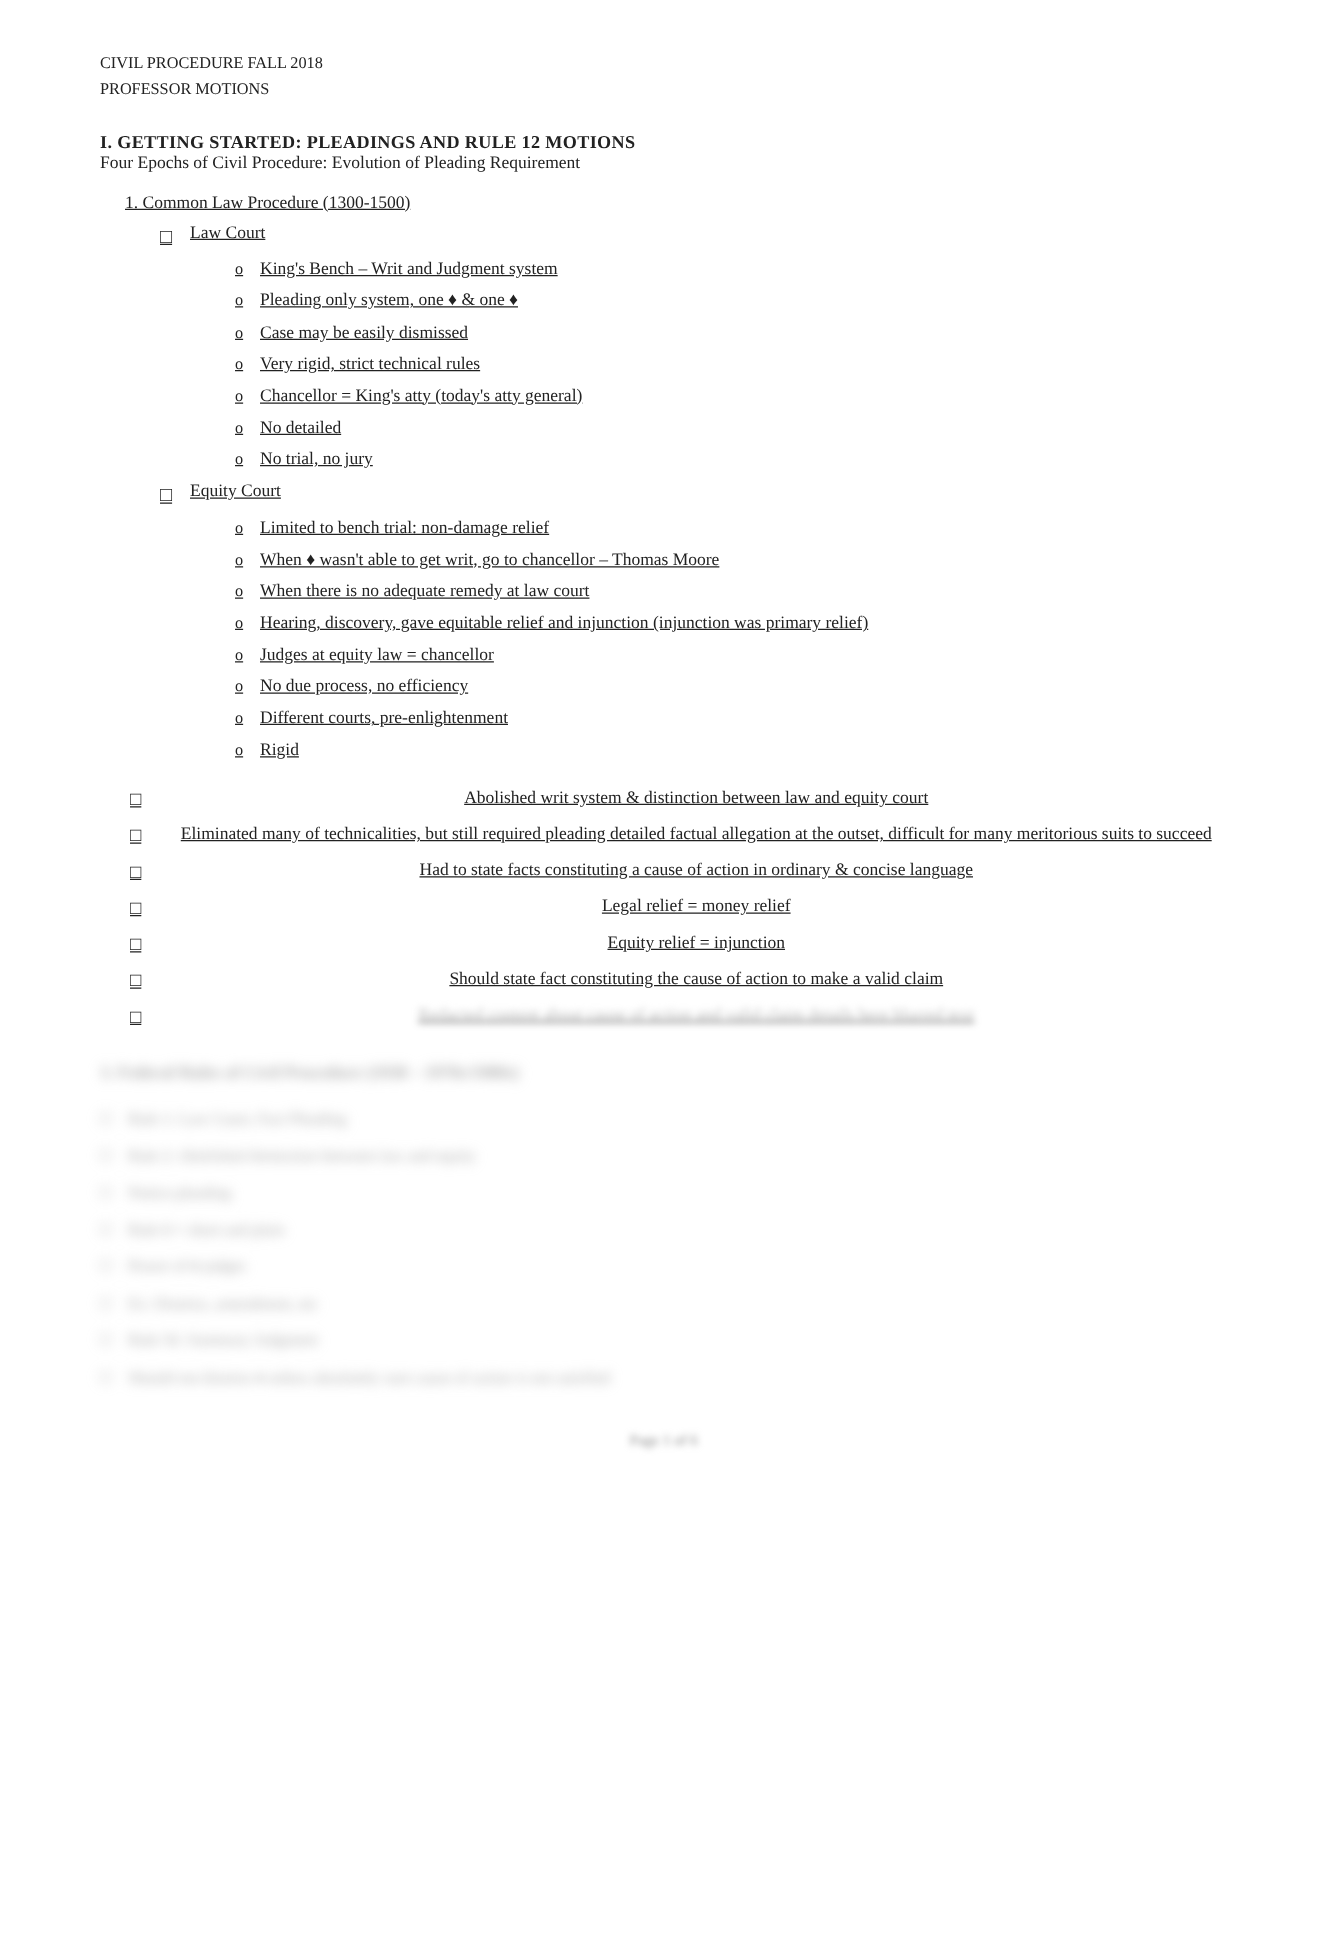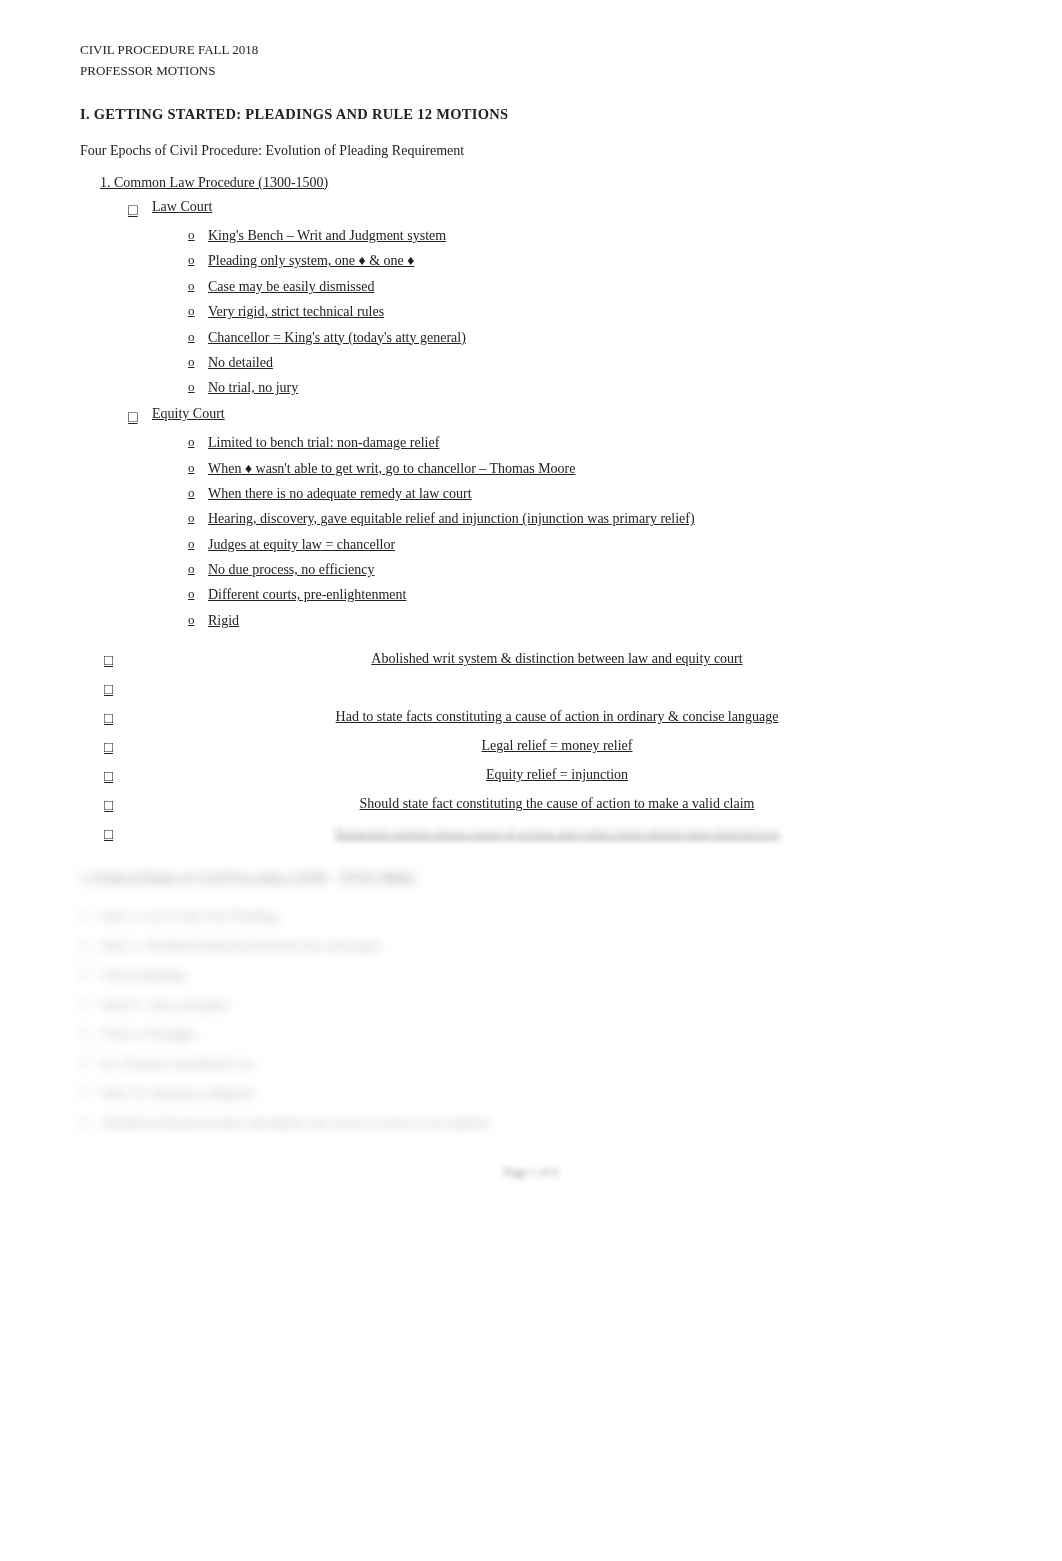--- a/index.html
+++ b/index.html
@@ -25,21 +25,20 @@
     .header-line {
       font-size: 13px;
       font-weight: normal;
       line-height: 1.6;
     }
 
     .section-title {
       font-size: 14.5px;
       font-weight: bold;
       margin-top: 24px;
-      margin-bottom: 20px;
       letter-spacing: 0.02em;
     }
 
     .subtitle {
       font-size: 14px;
       margin-bottom: 16px;
       font-weight: normal;
     }
 
     .numbered-list {
@@ -263,20 +262,21 @@
 
   <li class="numbered-item">
 
     <ul class="top-bullet-list">
       <li class="top-bullet-item">
         <span class="top-bullet-char">□</span>
         <span class="top-bullet-text">Abolished writ system &amp; distinction between law and equity court</span>
       </li>
       <li class="top-bullet-item">
         <span class="top-bullet-char">□</span>
+        <span class="top-bullet-text">Eliminated many of technicalities, but still required pleading detailed factual allegation at the outset, difficult for many meritorious suits to succeed</span>
       </li>
       <li class="top-bullet-item">
         <span class="top-bullet-char">□</span>
         <span class="top-bullet-text">Had to state facts constituting a cause of action in ordinary &amp; concise language</span>
       </li>
       <li class="top-bullet-item">
         <span class="top-bullet-char">□</span>
         <span class="top-bullet-text">Legal relief = money relief</span>
       </li>
       <li class="top-bullet-item">

